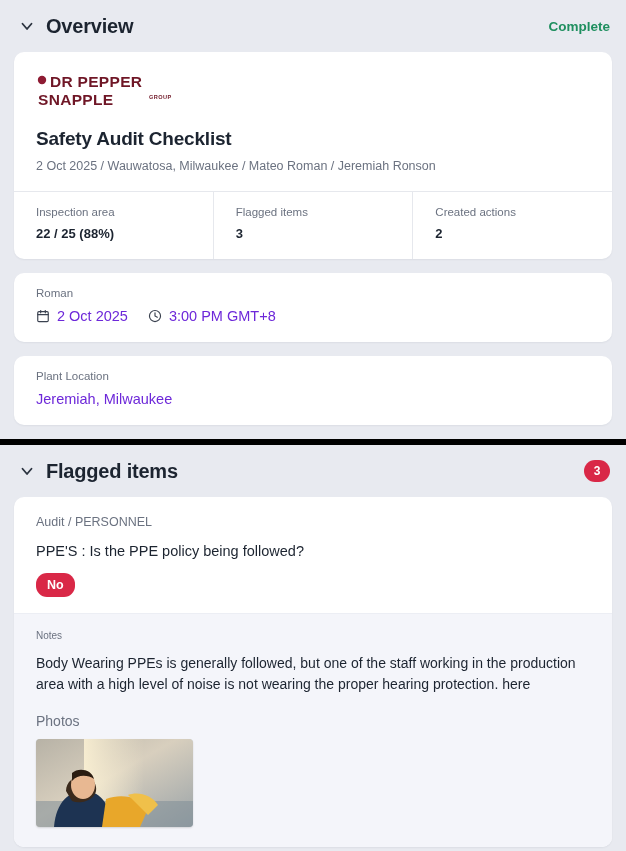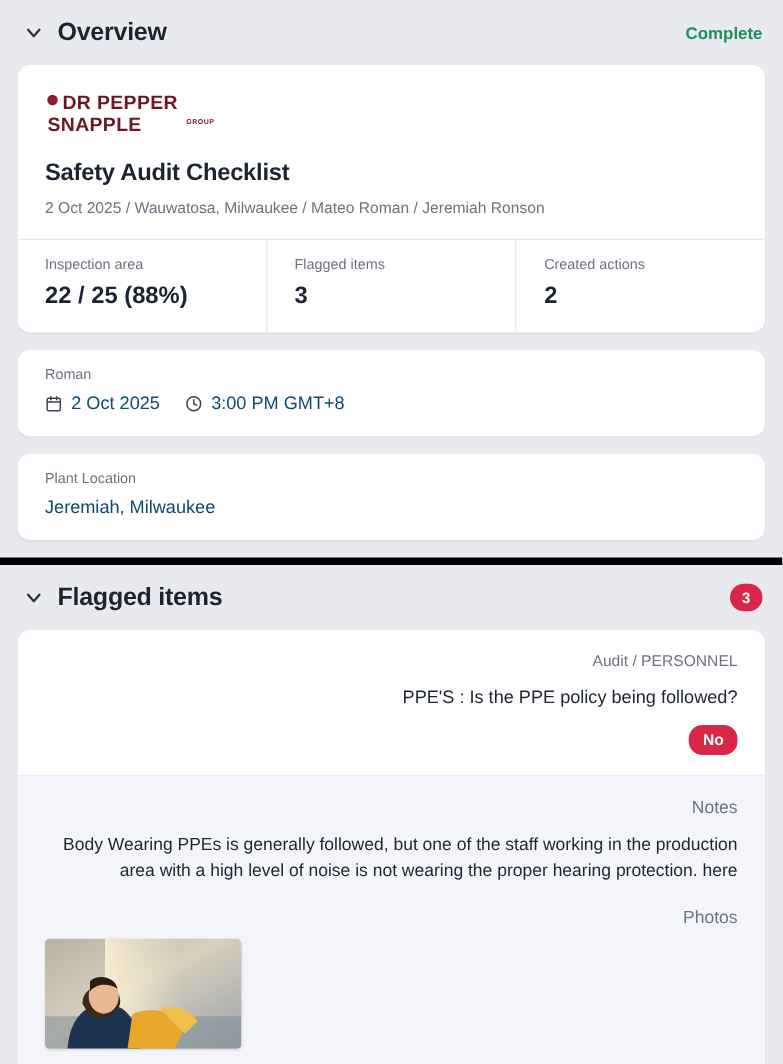--- a/index.html
+++ b/index.html
@@ -95,36 +95,36 @@
     padding: 14px 18px 18px 22px;
     border-right: 1px solid #e6e8ed;
   }
   .stat:last-child { border-right: none; }
   .stat-label {
     font-size: 11.5px;
     color: #6b7280;
     margin-bottom: 8px;
   }
   .stat-value {
-    font-size: 19px;
+    font-size: 13px;
     font-weight: bold;
     color: #1c2430;
   }
 
   .field-card {
     padding: 14px 22px 18px 22px;
   }
   .field-label {
     font-size: 11.5px;
     color: #6b7280;
     margin-bottom: 9px;
   }
   .field-value {
     font-size: 14.5px;
-    color: #0c4a6e;
+    color: #6d28d9;
     display: flex;
     align-items: center;
     gap: 6px;
     flex-wrap: wrap;
   }
   .field-value .chunk {
     display: inline-flex;
     align-items: center;
     gap: 7px;
     margin-right: 14px;
@@ -143,21 +143,20 @@
     margin: 10px 0 0 0;
   }
 
   
   .flag-card {
     background: #fff;
     border-radius: 10px;
     margin: 0 14px;
     overflow: hidden;
     box-shadow: 0 1px 2px rgba(20,30,50,0.06);
-    text-align: right;
   }
   .flag-top { padding: 18px 22px 16px 22px; }
   .flag-path {
     font-size: 12.5px;
     color: #6b7280;
     margin-bottom: 14px;
   }
   .flag-question {
     font-size: 14.5px;
     color: #1c2430;
@@ -174,21 +173,21 @@
     border-radius: 11px;
     height: 22px;
     padding: 12px 11px;
   }
   .flag-notes {
     background: #f4f5fa;
     padding: 16px 22px 20px 22px;
     border-top: 1px solid #eceef4;
   }
   .notes-label {
-    font-size: 14px;
+    font-size: 10px;
     color: #6b7280;
     margin-bottom: 12px;
   }
   .notes-text {
     font-size: 14px;
     line-height: 21px;
     color: #1c2430;
     margin-bottom: 18px;
   }
   .photos-label {

